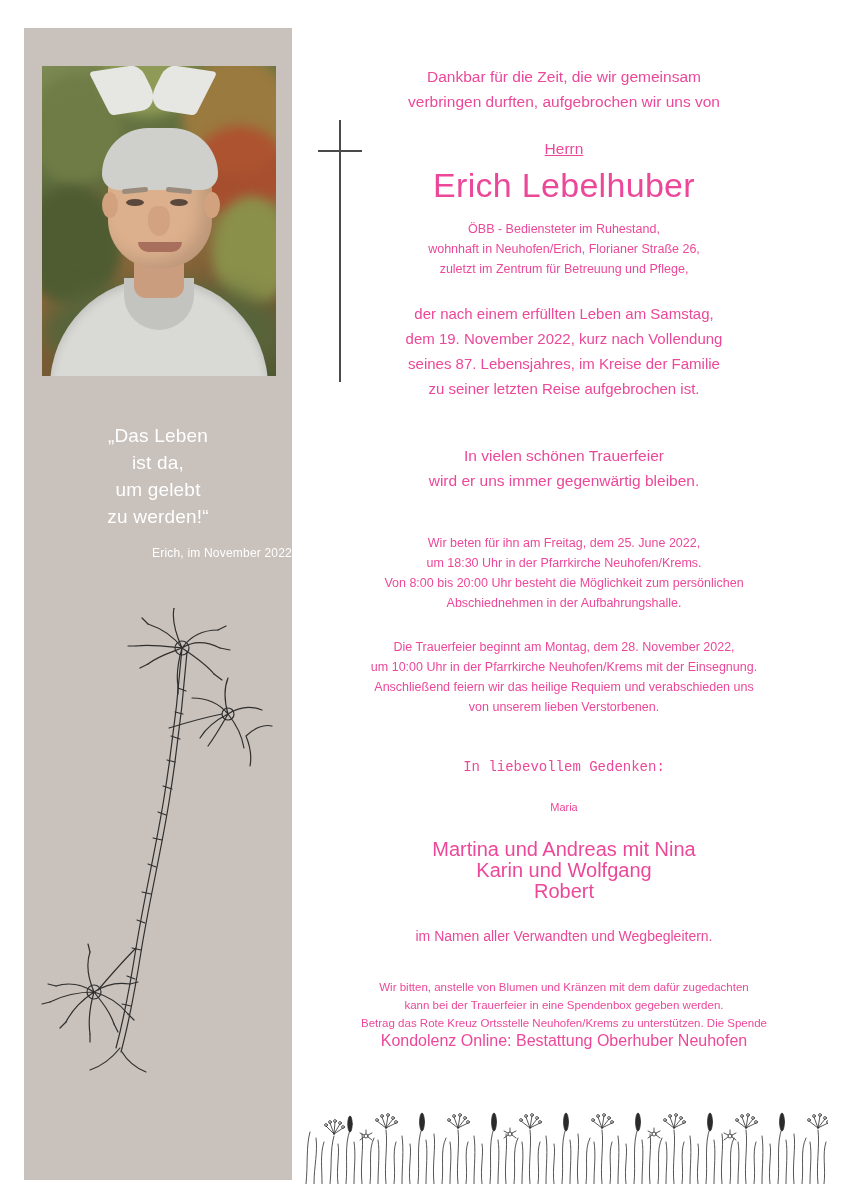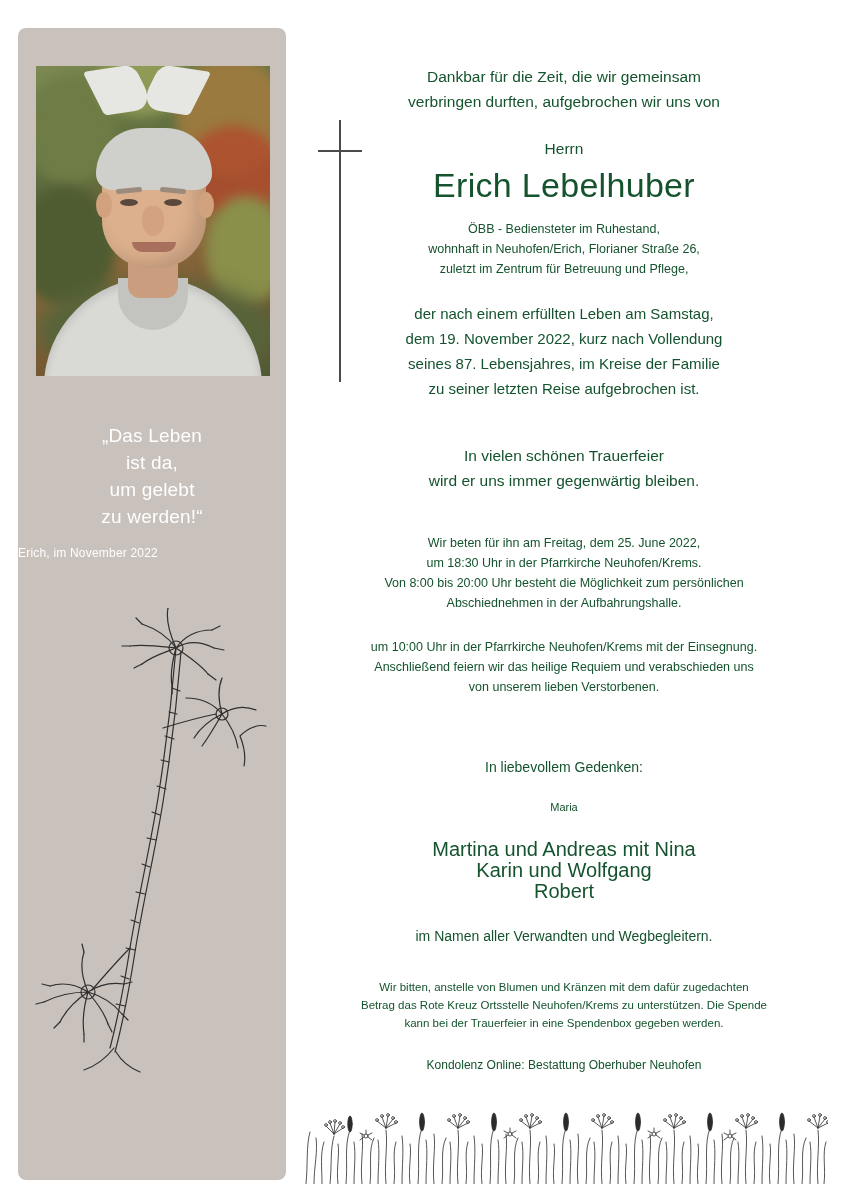--- a/index.html
+++ b/index.html
@@ -20,26 +20,25 @@
     position: absolute;
     left: 0; top: 0;
     width: 848px;
     height: 1200px;
     background: #ffffff;
   }
 
   
   .left-panel {
     position: absolute;
-    left: 18px;
+    left: 24px;
     top: 28px;
     width: 268px;
     height: 1152px;
     background: #c9c1bb;
-    border-radius: 8px;
   }
 
   .portrait-frame {
     position: absolute;
     left: 18px;
     top: 38px;
     width: 234px;
     height: 310px;
     overflow: hidden;
     background: #6e7a5a;
@@ -169,21 +168,21 @@
     font-size: 19px;
     line-height: 27px;
     font-weight: 500;
     letter-spacing: .2px;
   }
   .quote-sig {
     position: absolute;
     left: 0;
     top: 518px;
     width: 268px;
-    text-align: left;
+    text-align: right;
     color: #ffffff;
     font-size: 12px;
     letter-spacing: .2px;
   }
 
   .branch {
     position: absolute;
     left: 8px;
     top: 580px;
     width: 252px;
@@ -192,38 +191,38 @@
 
   
   .content {
     position: absolute;
     left: 300px;
     top: 28px;
     width: 528px;
   }
   .content .ln {
     text-align: center;
-    color: #14532d;
+    color: #ec4899;
   }
   .block { margin: 0; }
 
   .t-intro { font-size: 15.5px; line-height: 25px; margin-top: 36px; }
-  .t-herrn { font-size: 15.5px; margin-top: 26px; }
+  .t-herrn { font-size: 15.5px; margin-top: 26px; text-decoration: underline; }
   .t-name  { font-size: 34px; font-weight: 400; letter-spacing: .3px; margin-top: 8px; color: #2e2e2e;}
   .t-sub   { font-size: 12.5px; line-height: 20px; margin-top: 14px; color: #4a4a4a;}
   .t-body1 { font-size: 15px; line-height: 25px; margin-top: 22px; }
   .t-memory{ font-size: 15.5px; line-height: 25px; margin-top: 42px; }
   .t-small1{ font-size: 12.5px; line-height: 20px; margin-top: 40px; color: #3f3f3f;}
   .t-small2{ font-size: 12.5px; line-height: 20px; margin-top: 24px; color: #3f3f3f;}
-  .t-gedenken { font-size: 14px; margin-top: 62px; }
+  .t-gedenken { font-size: 14px; margin-top: 42px; font-family: Liberation Mono, monospace; }
   .t-maria    { font-size: 11px; margin-top: 26px; }
   .t-family   { font-size: 20px; line-height: 21px; margin-top: 26px; }
   .t-namen    { font-size: 14px; margin-top: 26px; }
   .t-donation { font-size: 11.5px; line-height: 18px; margin-top: 34px; color: #444;}
-  .t-kondolenz{ font-size: 12px; margin-top: 26px; color: #3f3f3f;}
+  .t-kondolenz{ font-size: 16px; color: #3f3f3f;}
 
   .cross {
     position: absolute;
     left: 318px;
     top: 120px;
     width: 44px;
     height: 262px;
   }
   .cross .v {
     position: absolute;
@@ -359,41 +358,42 @@
     </div>
 
     <div class="block t-small1">
       <div class="ln">Wir beten für ihn am Freitag, dem 25. June 2022,</div>
       <div class="ln">um 18:30 Uhr in der Pfarrkirche Neuhofen/Krems.</div>
       <div class="ln">Von 8:00 bis 20:00 Uhr besteht die Möglichkeit zum persönlichen</div>
       <div class="ln">Abschiednehmen in der Aufbahrungshalle.</div>
     </div>
 
     <div class="block t-small2">
+      <div class="ln">Die Trauerfeier beginnt am Montag, dem 28. November 2022,</div>
       <div class="ln">um 10:00 Uhr in der Pfarrkirche Neuhofen/Krems mit der Einsegnung.</div>
       <div class="ln">Anschließend feiern wir das heilige Requiem und verabschieden uns</div>
       <div class="ln">von unserem lieben Verstorbenen.</div>
     </div>
 
     <div class="block t-gedenken ln">In liebevollem Gedenken:</div>
 
     <div class="block t-maria ln">Maria</div>
 
     <div class="block t-family">
       <div class="ln">Martina und Andreas mit Nina</div>
       <div class="ln">Karin und Wolfgang</div>
       <div class="ln">Robert</div>
     </div>
 
     <div class="block t-namen ln">im Namen aller Verwandten und Wegbegleitern.</div>
 
     <div class="block t-donation">
       <div class="ln">Wir bitten, anstelle von Blumen und Kränzen mit dem dafür zugedachten</div>
+      <div class="ln">kann bei der Trauerfeier in eine Spendenbox gegeben werden.</div>
       <div class="ln">Betrag das Rote Kreuz Ortsstelle Neuhofen/Krems zu unterstützen. Die Spende</div>
-      <div class="ln">kann bei der Trauerfeier in eine Spendenbox gegeben werden.</div>
     </div>
 
     <div class="block t-kondolenz ln">Kondolenz Online: Bestattung Oberhuber Neuhofen</div>
   </div>
 
   <svg class="meadow" viewBox="0 0 528 100" preserveAspectRatio="none">
     <g stroke="#2b2b2b" stroke-width="0.8" fill="none" stroke-linecap="round">
 
       <g>
         <path d="M6 100 C8 80 6 62 10 48"></path>

